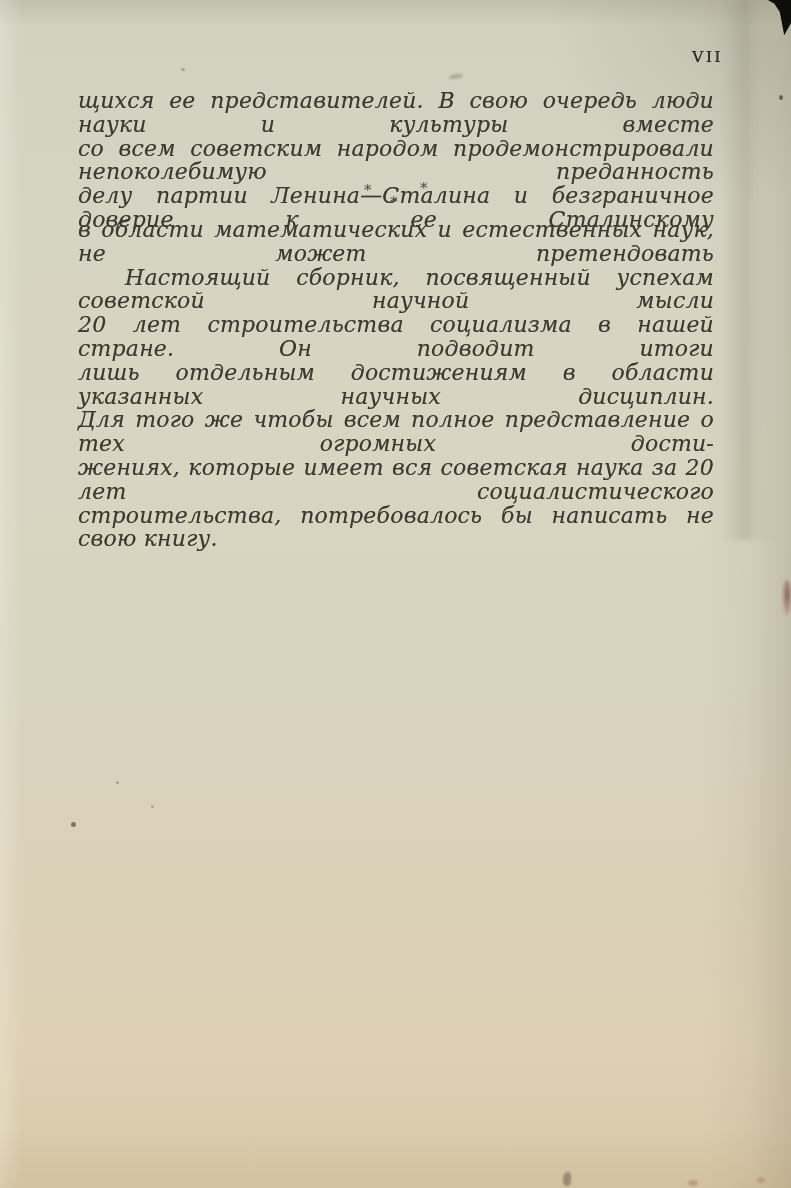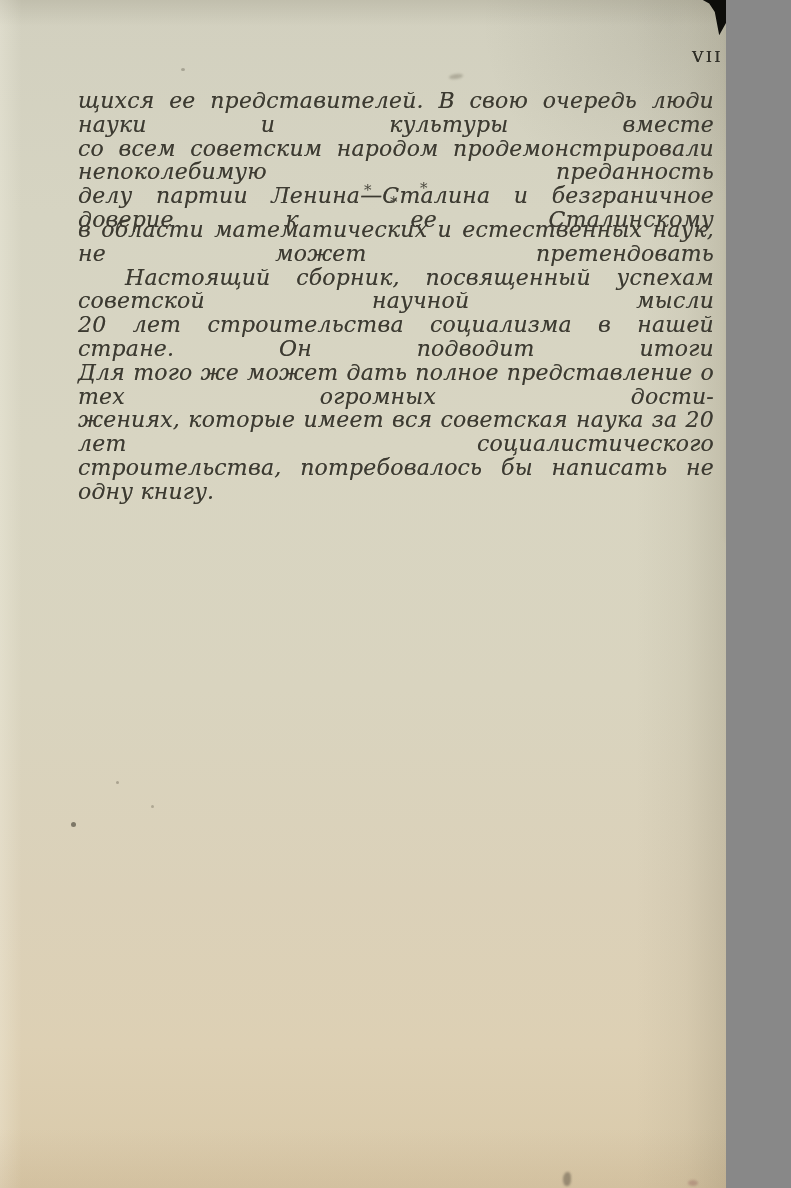--- a/index.html
+++ b/index.html
@@ -1,18 +1,18 @@
 <!DOCTYPE html>
 <html lang="ru"><head>
 <meta charset="utf-8">
 <style>
   html, body { margin: 0; padding: 0; background: #888; }
   .page {
     position: relative;
-    width: 726px;
+    width: 791px;
     height: 1188px;
     overflow: hidden;
     font-family: "DejaVu Serif", "Liberation Serif", serif;
     background:
       linear-gradient(180deg,
         #d2d0bf 0%, #d6d4c2 18%, #d8d5c2 38%,
         #d9d4bf 58%, #dbd1b9 75%, #ddd0b4 88%, #d9c9a9 100%);
   }
   
   .shade { position: absolute; pointer-events: none; }
@@ -130,23 +130,24 @@
   <div class="separator">
     <span class="ast ast-1">*</span>
     <span class="ast ast-2">*</span>
     <span class="ast ast-3">*</span>
   </div>
 
   <div class="textblock para2">
     <div class="line">в области математических и естественных наук, не может претендовать</div>
     <div class="line indent">Настоящий сборник, посвященный успехам советской научной мысли</div>
     <div class="line">20 лет строительства социализма в нашей стране. Он подводит итоги</div>
-    <div class="line">Для того же может дать полное представление о тех огромных дости-</div>
+    <div class="line">лишь отдельным достижениям в области указанных научных дисциплин.</div>
+    <div class="line">Для того же чтобы всем полное представление о тех огромных дости-</div>
     <div class="line">жениях, которые имеет вся советская наука за 20 лет социалистического</div>
-    <div class="line last">строительства, потребовалось бы написать не одну книгу.</div>
+    <div class="line last">строительства, потребовалось бы написать не свою книгу.</div>
   </div>
 
   <div class="speck speck-smudge"></div>
   <div class="speck speck-dot-a"></div>
   <div class="speck speck-dot-b"></div>
   <div class="speck speck-dot-c"></div>
   <div class="speck speck-dot-d"></div>
   <div class="speck speck-dot-e"></div>
   <div class="speck speck-pink"></div>
   <div class="speck speck-bottom-a"></div>

